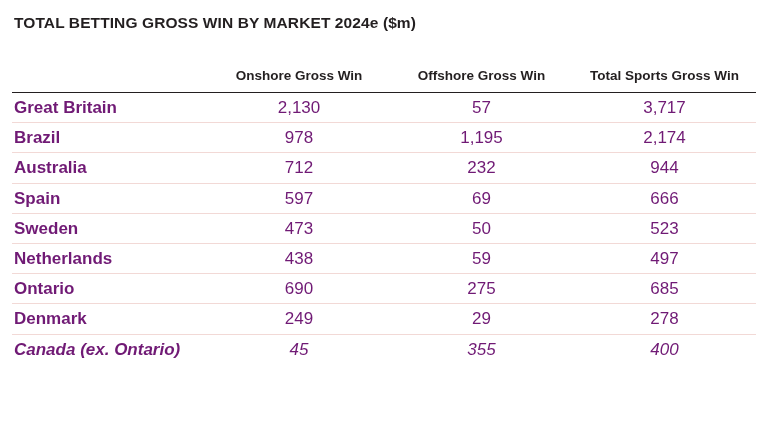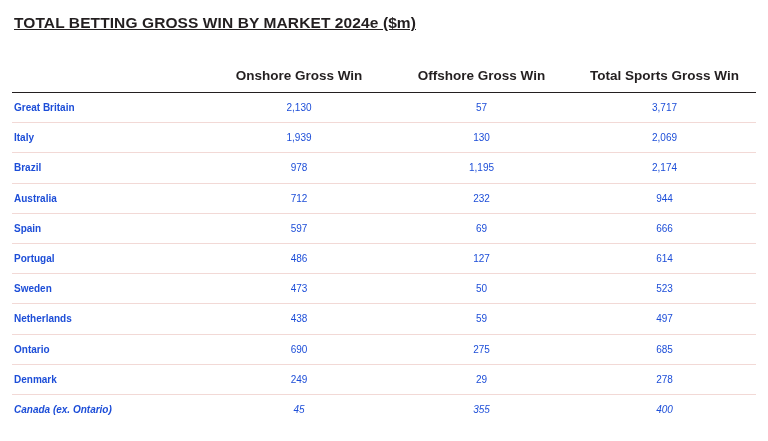--- a/index.html
+++ b/index.html
@@ -20,21 +20,20 @@
     box-sizing: border-box;
     padding: 10px 12px 0 12px;
     position: relative;
   }
   .title {
     font-size: 15.5px;
     font-weight: bold;
     letter-spacing: 0.1px;
     color: #231f20;
     margin: 4px 0 14px 2px;
-    text-decoration: underline;
   }
   table.data {
     width: 744px;
     border-collapse: collapse;
     table-layout: fixed;
     margin-top: 36px;
   }
   table.data col.c-market { width: 196px; }
   table.data col.c-on     { width: 182px; }
   table.data col.c-off    { width: 183px; }
@@ -49,22 +48,22 @@
     vertical-align: bottom;
     border: none;
   }
   thead th.market-head {
     text-align: left;
   }
   thead tr {
     border-bottom: 1.6px solid #231f20;
   }
   tbody td {
-    font-size: 10px;
-    color: #1d4ed8;
+    font-size: 17px;
+    color: #701a75;
     padding: 0;
     height: 29.2px;
     line-height: 29.2px;
     text-align: center;
     border-bottom: 1px solid #f2d9d6;
     white-space: nowrap;
     overflow: hidden;
   }
   tbody td.market {
     text-align: left;
@@ -99,48 +98,36 @@
       </tr>
     </thead>
     <tbody>
       <tr>
         <td class="market">Great Britain</td>
         <td>2,130</td>
         <td>57</td>
         <td>3,717</td>
       </tr>
       <tr>
-        <td class="market">Italy</td>
-        <td>1,939</td>
-        <td>130</td>
-        <td>2,069</td>
-      </tr>
-      <tr>
         <td class="market">Brazil</td>
         <td>978</td>
         <td>1,195</td>
         <td>2,174</td>
       </tr>
       <tr>
         <td class="market">Australia</td>
         <td>712</td>
         <td>232</td>
         <td>944</td>
       </tr>
       <tr>
         <td class="market">Spain</td>
         <td>597</td>
         <td>69</td>
         <td>666</td>
-      </tr>
-      <tr>
-        <td class="market">Portugal</td>
-        <td>486</td>
-        <td>127</td>
-        <td>614</td>
       </tr>
       <tr>
         <td class="market">Sweden</td>
         <td>473</td>
         <td>50</td>
         <td>523</td>
       </tr>
       <tr>
         <td class="market">Netherlands</td>
         <td>438</td>

